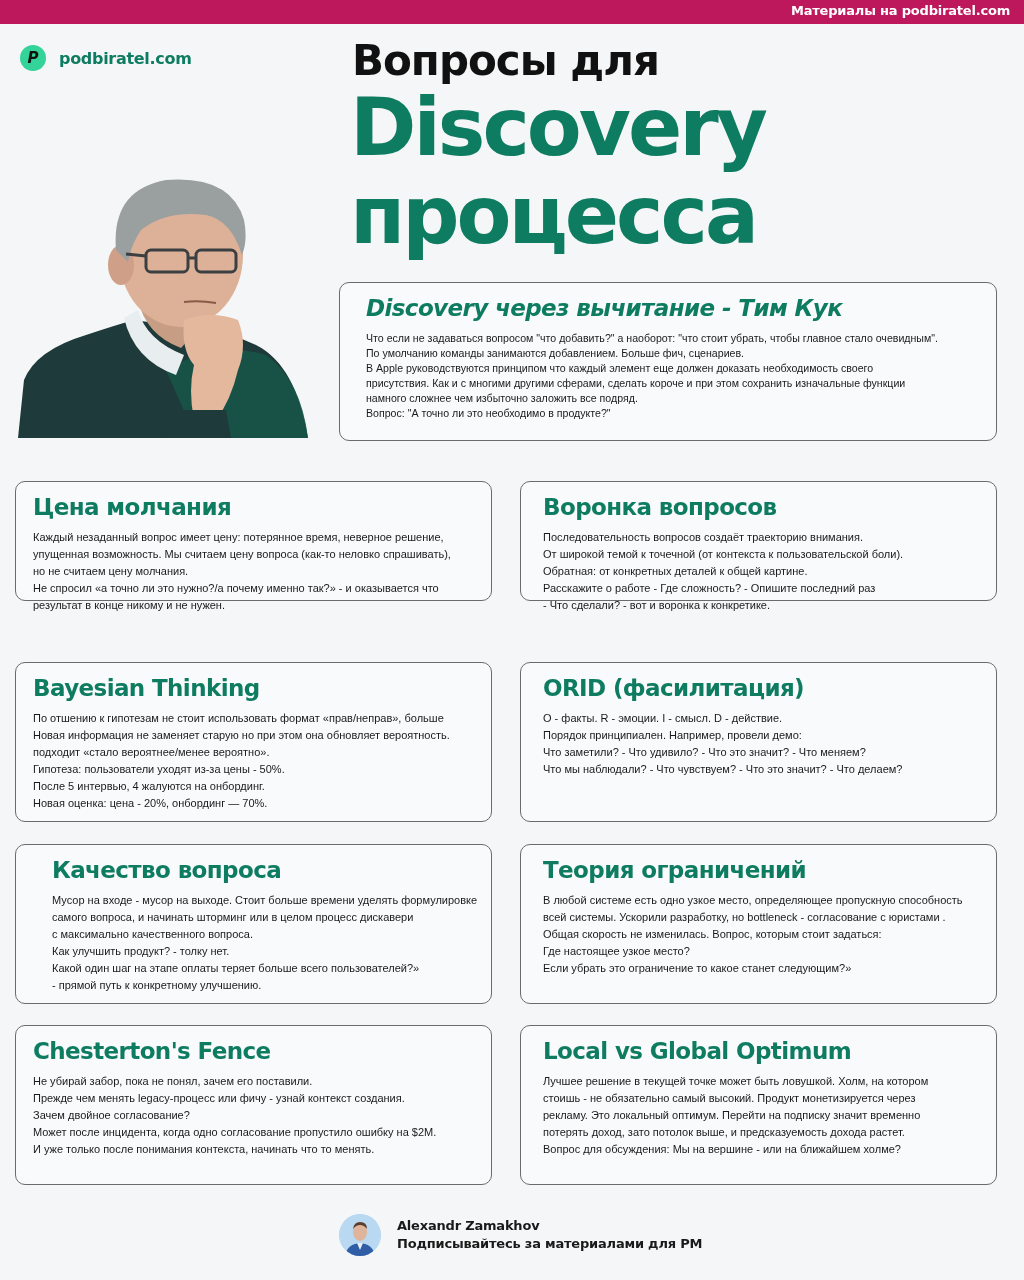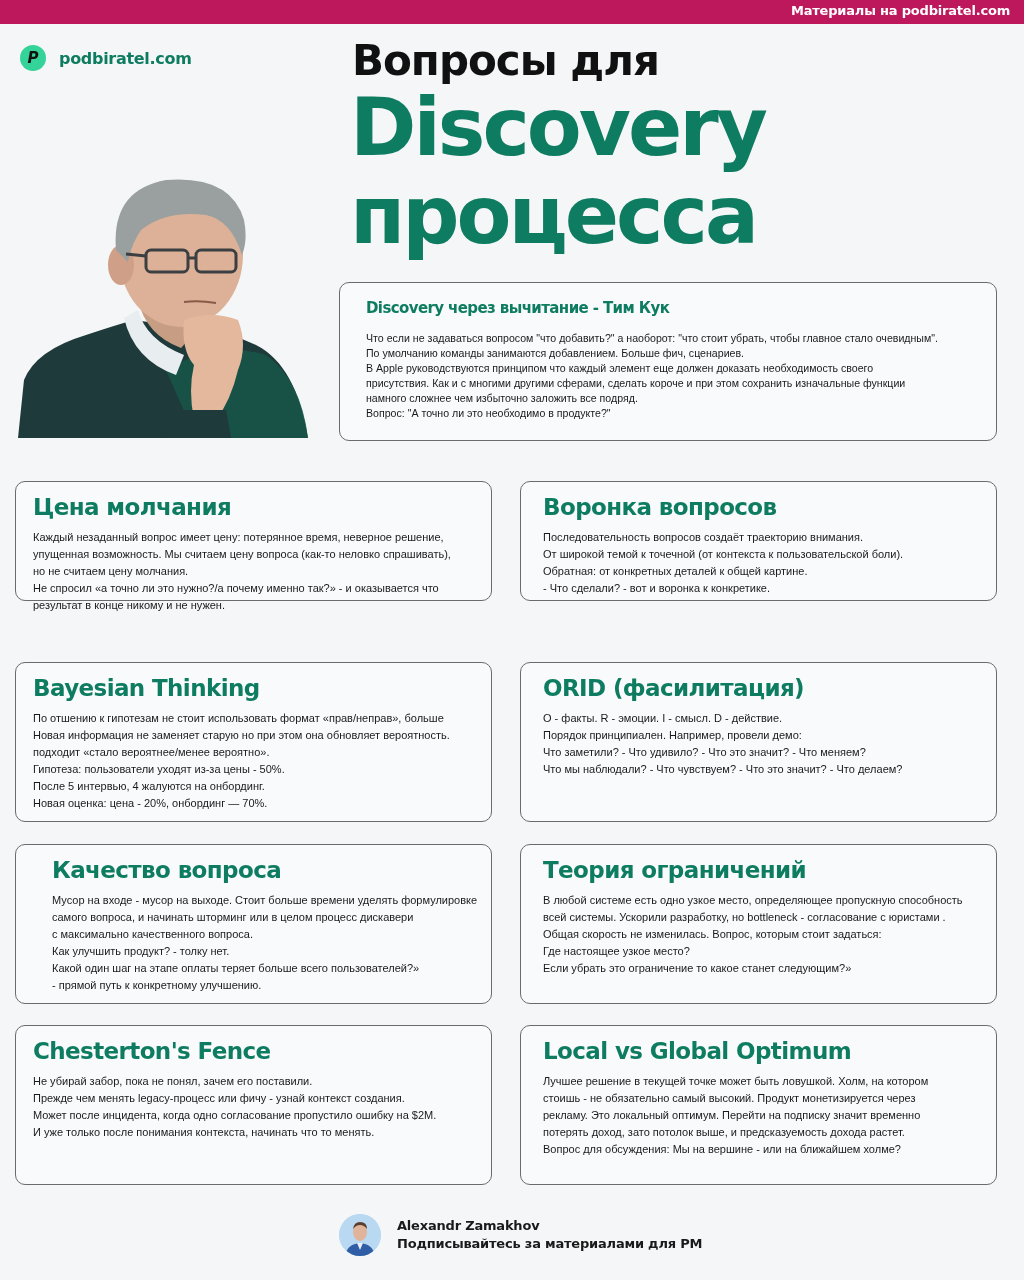--- a/index.html
+++ b/index.html
@@ -19,21 +19,21 @@
   .title-line3 { position: absolute; left: 350px; top: 176px; font-family: "DejaVu Sans", sans-serif; font-weight: bold; font-size: 80px; color: #0e7c61; letter-spacing: -3px; line-height: 1; }
 
   .portrait { position: absolute; left: 16px; top: 170px; width: 296px; height: 268px; }
 
   .card { position: absolute; background: #f8fafb; border: 1.5px solid #6b6b6b; border-radius: 10px; padding: 10px 16px 10px 17px; }
   .card-title { font-family: "DejaVu Sans", sans-serif; font-weight: bold; font-size: 23px; color: #0e7c61; letter-spacing: -0.6px; line-height: 30px; white-space: nowrap; }
   .card-body { margin-top: 7px; font-size: 11px; line-height: 17px; color: #1a1a1a; }
   .card-body div { white-space: nowrap; }
 
   .hero-card { left: 339px; top: 282px; width: 658px; height: 159px; padding: 10px 16px 10px 26px; }
-  .hero-card .card-title { font-size: 15px; }
+  .hero-card .card-title { font-size: 23px; font-style: italic; }
   .hero-card .card-body { line-height: 15px; font-size: 10.6px; margin-top: 8px; }
 
   .col-l { left: 15px; width: 477px; }
   .col-r { left: 520px; width: 477px; }
   .col-r.card { padding-left: 22px; }
   .row1 { top: 481px; height: 120px; }
   .row2 { top: 662px; height: 160px; }
   .row3 { top: 844px; height: 160px; padding-left: 36px; }
   .row4 { top: 1025px; height: 160px; }
 
@@ -107,20 +107,21 @@
     <div>Не спросил «а точно ли это нужно?/а почему именно так?» - и оказывается что</div>
     <div>результат в конце никому и не нужен.</div>
   </div>
 </div>
 <div class="card col-r row1">
   <div class="card-title">Воронка вопросов</div>
   <div class="card-body">
     <div>Последовательность вопросов создаёт траекторию внимания.</div>
     <div>От широкой темой к точечной (от контекста к пользовательской боли).</div>
     <div>Обратная: от конкретных деталей к общей картине.</div>
+    <div>Расскажите о работе -  Где сложность? -  Опишите последний раз</div>
     <div>- Что сделали? - вот и воронка к конкретике.</div>
   </div>
 </div>
 
 <div class="card col-l row2">
   <div class="card-title">Bayesian Thinking</div>
   <div class="card-body">
     <div>По отшению к гипотезам не стоит использовать формат «прав/неправ», больше</div>
     <div>Новая информация не заменяет старую но при этом она обновляет вероятность.</div>
     <div>подходит «стало вероятнее/менее вероятно».</div>
@@ -159,20 +160,21 @@
     <div>Где настоящее узкое место?</div>
     <div>Если убрать это ограничение то какое станет следующим?»</div>
   </div>
 </div>
 
 <div class="card col-l row4">
   <div class="card-title">Chesterton's Fence</div>
   <div class="card-body">
     <div>Не убирай забор, пока не понял, зачем его поставили.</div>
     <div>Прежде чем менять legacy-процесс или фичу - узнай контекст создания.</div>
+    <div>Зачем двойное согласование?</div>
     <div>Может после инцидента, когда одно согласование пропустило ошибку на $2M.</div>
     <div>И уже только после понимания контекста, начинать что то менять.</div>
   </div>
 </div>
 <div class="card col-r row4">
   <div class="card-title">Local vs Global Optimum</div>
   <div class="card-body">
     <div>Лучшее решение в текущей точке может быть ловушкой. Холм, на котором</div>
     <div>стоишь - не обязательно самый высокий. Продукт монетизируется через</div>
     <div>рекламу. Это локальный оптимум. Перейти на подписку значит временно</div>

